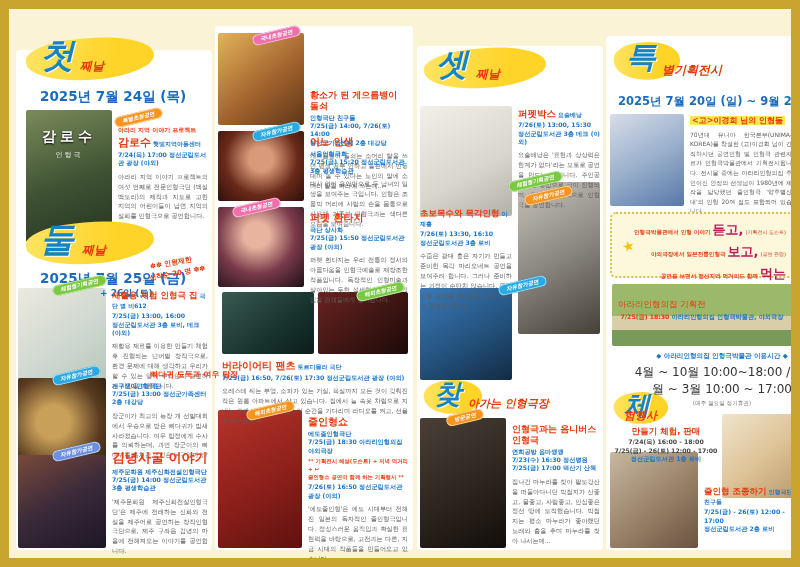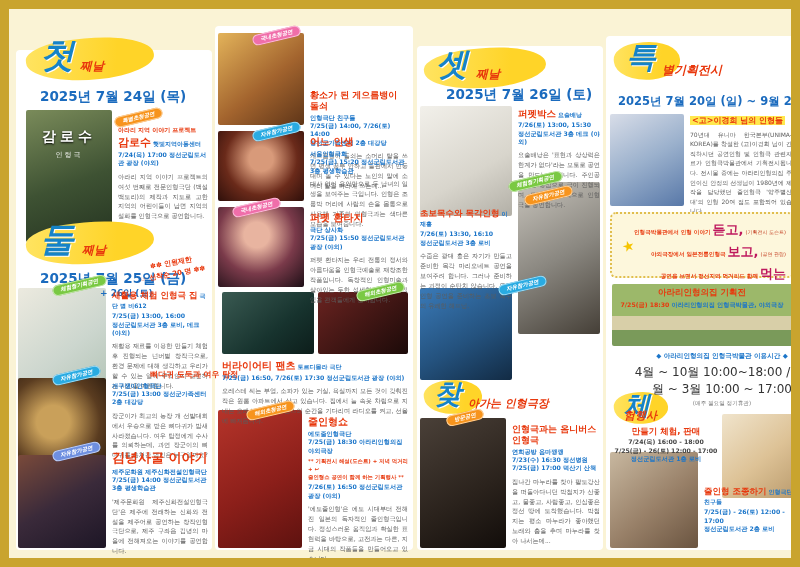--- a/index.html
+++ b/index.html
@@ -28,21 +28,21 @@
   .tb .wn{color:#1B75C9;font-size:6.2px;font-weight:bold;line-height:1.35;margin-top:2px;}
   .tb .ds{color:#5c5c5c;font-size:6.2px;line-height:1.6;margin-top:4px;text-align:justify;}
   .tb .nt{color:#E8380D;font-size:5.4px;font-weight:bold;line-height:1.5;margin-top:2px;}
   .limit{position:absolute;z-index:3;color:#E8380D;font-weight:800;font-size:7px;transform:rotate(-10deg);line-height:1.5;text-align:center;}
   
   .hl{background:#FFE84D;padding:0 2px;}
   .stamp{position:absolute;z-index:2;background:#FDF7DC;border:2px dotted #E0BE4E;border-radius:6px;padding:5px 6px 4px;box-sizing:border-box;text-align:right;}
   .stamp .ln{font-size:5.6px;color:#E8380D;font-weight:bold;line-height:1.7;}
   .stamp .bg{font-size:13px;font-weight:800;color:#be185d;}
   .stamp .pr{font-size:5px;color:#C23A1E;font-weight:normal;}
-  .stamp .st-title{font-size:8.5px;color:#E8380D;font-weight:700;text-align:center;margin-top:2px;}
+  .stamp .st-title{font-size:8.5px;color:#E8380D;font-weight:400;text-align:left;margin-top:14px;}
   .stamp .st-when{font-size:6.2px;color:#1B75C9;font-weight:bold;text-align:center;margin-top:2px;}
   .stamp .st-when .rd{color:#E8380D;}
   .star{position:absolute;left:10px;bottom:22px;color:#F5C400;font-size:14px;transform:rotate(-15deg);}
   .hours{position:absolute;z-index:2;text-align:center;}
   .hours .h1{color:#1B75C9;font-weight:800;font-size:6.6px;}
   .hours .h2{color:#333;font-weight:normal;font-size:12px;margin-top:3px;}
   .hours .h3{color:#777;font-size:5.6px;margin-top:2px;}
   .ctr{text-align:center;}
 </style>
 </head>
@@ -154,21 +154,20 @@
     <div class="wn" style="margin-top:0;">7/25(금) 18:30 아라리인형의집 야외극장</div>
     <div class="nt">** 기획전시 해설(도슨트) + 저녁 먹거리 + ↩</div>
     <div class="nt" style="margin-top:0;">줄인형쇼 공연이 함께 하는 기획행사 **</div>
     <div class="wn">7/26(토) 16:50 정선군립도서관 광장 (야외)</div>
     <div class="ds">'에도줄인형'은 에도 시대부터 전해진 일본의 독자적인 줄인형극입니다. 정성스러운 움직임과 확실한 표현력을 바탕으로, 고전과는 다른, 지금 시대의 작품들을 만들어오고 있습니다.</div>
   </div>
 
   <div class="sw" style="left:424px;top:48px;width:122px;height:40px;"></div>
   <div class="bigch" style="left:436px;top:48px;font-size:32px;">셋</div>
   <div class="restch" style="left:476px;top:68px;font-size:12px;">째날</div>
-  <div class="daydate" style="left:446px;top:86px;">2025년 7월 26일 (토)</div>
 
   <div class="ph" style="left:420px;top:106px;width:92px;height:110px;background:linear-gradient(150deg,#f2f0ea,#d8d5cc 60%,#b2afa6);"></div>
   <div class="tb" style="left:518px;top:108px;width:82px;">
     <div class="ti" style="font-size:9.5px;"><span>퍼펫박스</span><span class="co">요술배낭</span></div>
     <div class="wn">7/26(토) 13:00, 15:30</div>
     <div class="wn" style="margin-top:0;">정선군립도서관 3층 데크 (야외)</div>
     <div class="ds">요술배낭은 '표현과 상상력은 한계가 없다'라는 모토로 공연을 만드는 팀입니다. 주인공 광대를 중심으로 극이 진행되며, 옴니버스 형식으로 인형극을 공연합니다.</div>
   </div>
 
   <span class="bdg" style="left:508px;top:176px;background:#7AC943;">체험형기획공연</span>

